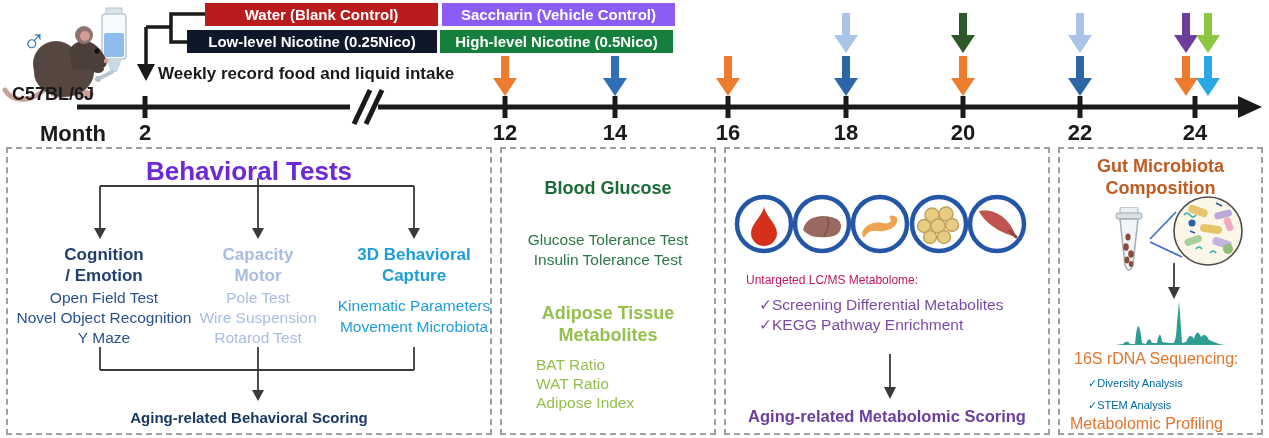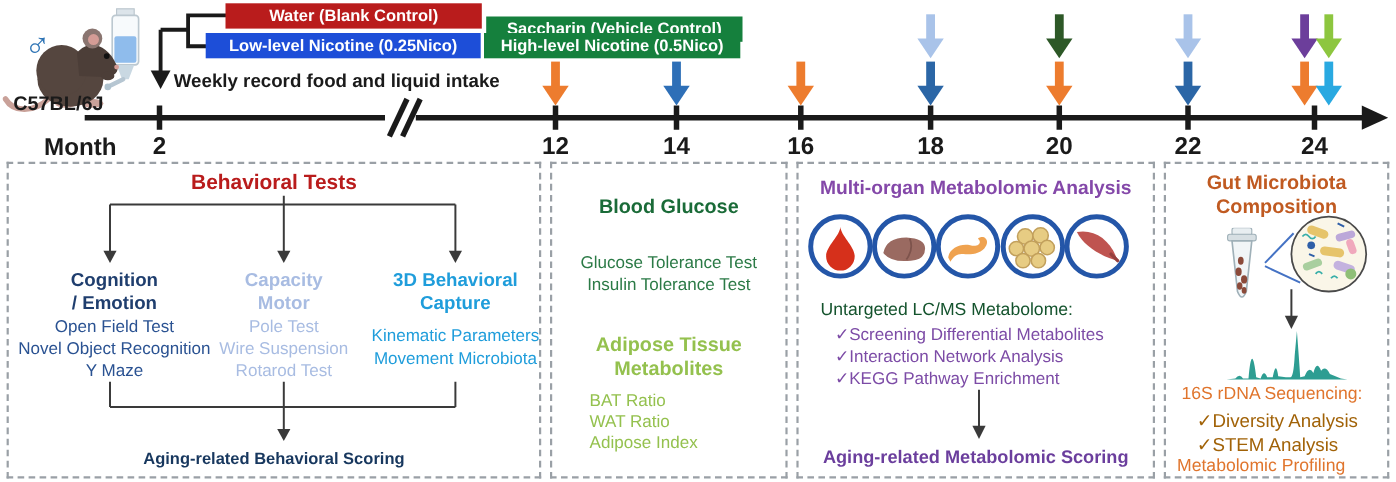--- a/index.html
+++ b/index.html
@@ -77,22 +77,22 @@
     <circle cx="95" cy="45" r="2.6" fill="#111"></circle>
     <circle cx="104" cy="55" r="2.2" fill="#D49C96"></circle>
     <ellipse cx="96" cy="63" rx="6" ry="4" fill="#4C3E38"></ellipse>
   </svg>
 
   <div class="abs b" style="left:22px;top:22px;font-size:32px;color:#2E74B5;">♂</div>
 
   <div class="abs b" style="left:12px;top:84px;font-size:18px;">C57BL/6J</div>
 
   <div class="lg" style="left:205px;top:3px;width:233px;background:#b91c1c;">Water (Blank Control)</div>
-  <div class="lg" style="left:187px;top:30px;width:250px;background:#1d4ed8;">Low-level Nicotine (0.25Nico)</div>
-  <div class="lg" style="left:442px;top:15px;width:233px;background:#15803d;">Saccharin (Vehicle Control)</div>
+  <div class="lg" style="left:187px;top:30px;width:250px;background:#0f172a;">Low-level Nicotine (0.25Nico)</div>
+  <div class="lg" style="left:442px;top:3px;width:233px;background:#8b5cf6;">Saccharin (Vehicle Control)</div>
   <div class="lg" style="left:440px;top:30px;width:233px;background:#15803d;">High-level Nicotine (0.5Nico)</div>
 
   <div class="abs b" style="left:158px;top:64px;font-size:17px;">Weekly record food and liquid intake</div>
 
   <span class="tl-arrow c-orange" style="left:493px;top:56px;"></span>
   <span class="tl-arrow c-blue" style="left:603px;top:56px;"></span>
   <span class="tl-arrow c-orange" style="left:716px;top:56px;"></span>
   <span class="tl-arrow c-lblue" style="left:834px;top:13px;"></span>
   <span class="tl-arrow c-sblue" style="left:834px;top:56px;"></span>
   <span class="tl-arrow c-dgreen" style="left:951px;top:13px;"></span>
@@ -108,21 +108,21 @@
   <div class="abs m2 ctr" style="left:125px;top:120px;width:40px;">2</div>
   <div class="abs m2 ctr" style="left:485px;top:120px;width:40px;">12</div>
   <div class="abs m2 ctr" style="left:595px;top:120px;width:40px;">14</div>
   <div class="abs m2 ctr" style="left:708px;top:120px;width:40px;">16</div>
   <div class="abs m2 ctr" style="left:826px;top:120px;width:40px;">18</div>
   <div class="abs m2 ctr" style="left:943px;top:120px;width:40px;">20</div>
   <div class="abs m2 ctr" style="left:1060px;top:120px;width:40px;">22</div>
   <div class="abs m2 ctr" style="left:1175px;top:120px;width:40px;">24</div>
 
   <div class="panel" style="left:6px;width:486px;">
-    <div class="abs b ctr" style="left:0;top:7px;width:100%;font-size:19px;color:#b91c1c;">Behavioral Tests</div>
+    <div class="abs b ctr" style="left:0;top:7px;width:100%;font-size:26px;color:#6d28d9;">Behavioral Tests</div>
 
     <svg class="abs" style="left:0;top:0;" width="482" height="284" viewBox="0 0 482 284">
       <g stroke="#3a3a3a" stroke-width="1.8" fill="none">
         <line x1="250" y1="29" x2="250" y2="37"></line>
         <polyline points="92,37 406,37"></polyline>
         <line x1="92" y1="37" x2="92" y2="80"></line>
         <line x1="250" y1="37" x2="250" y2="80"></line>
         <line x1="406" y1="37" x2="406" y2="80"></line>
         <line x1="92" y1="198" x2="92" y2="221"></line>
         <line x1="250" y1="198" x2="250" y2="221"></line>
@@ -183,21 +183,20 @@
       <div>Metabolites</div>
     </div>
     <div class="abs" style="left:34px;top:206px;font-size:15.5px;line-height:19px;color:#94C14E;">
       <div class="itm">BAT Ratio</div>
       <div class="itm">WAT Ratio</div>
       <div class="itm">Adipose Index</div>
     </div>
   </div>
 
   <div class="panel" style="left:724px;width:326px;">
-    <div class="abs b ctr" style="left:0;top:11px;width:100%;font-size:17.5px;color:#8448A9;">Multi-organ Metabolomic Analysis</div>
 
     <svg class="abs" style="left:7px;top:44px;" width="62" height="62" viewBox="0 0 62 62">
       <circle cx="31" cy="31" r="27" fill="#fff" stroke="#2456A8" stroke-width="4.5"></circle>
       <path d="M31 13 C 31 21, 18 31, 18 40 a13 13 0 0 0 26 0 C 44 31, 31 21, 31 13 Z" fill="#D6301B"></path>
     </svg>
     <svg class="abs" style="left:65px;top:44px;" width="62" height="62" viewBox="0 0 62 62">
       <circle cx="31" cy="31" r="27" fill="#fff" stroke="#2456A8" stroke-width="4.5"></circle>
       <path d="M12 37 Q 15 23, 33 23 Q 50 24, 50 33 Q 50 43, 37 44 Q 19 46, 12 37 Z" fill="#9A6A61"></path>
       <path d="M36 24 Q 40 33, 33 43" stroke="#7D534C" stroke-width="1.6" fill="none"></path>
     </svg>
@@ -216,24 +215,23 @@
           <circle cx="22" cy="44" r="6.5"></circle>
         <circle cx="36" cy="44" r="6.5"></circle>
       </g>
     </svg>
     <svg class="abs" style="left:240px;top:44px;" width="62" height="62" viewBox="0 0 62 62">
       <circle cx="31" cy="31" r="27" fill="#fff" stroke="#2456A8" stroke-width="4.5"></circle>
       <path d="M13 18 C 30 15, 44 26, 50 44 C 37 41, 19 31, 13 18 Z" fill="#BF5450"></path>
       <path d="M44 38 L50 44" stroke="#96403E" stroke-width="3" stroke-linecap="round"></path>
     </svg>
 
-    <div class="abs" style="left:20px;top:124px;font-size:16px;color:#14532d;">Untargeted LC/MS Metabolome:</div>
+    <div class="abs" style="left:20px;top:124px;font-size:12px;color:#be185d;">Untargeted LC/MS Metabolome:</div>
     <div class="abs" style="left:33px;top:146px;font-size:15.5px;line-height:20px;color:#7C4BA6;">
       <div class="itm">✓Screening Differential Metabolites</div>
-      <div class="itm">✓Interaction Network Analysis</div>
       <div class="itm">✓KEGG Pathway Enrichment</div>
     </div>
 
     <svg class="abs" style="left:154px;top:205px;" width="20" height="50" viewBox="0 0 20 50">
       <line x1="10" y1="0" x2="10" y2="34" stroke="#3a3a3a" stroke-width="1.8"></line>
       <polygon points="4,33 16,33 10,45" fill="#3a3a3a"></polygon>
     </svg>
 
     <div class="abs b ctr" style="left:0;top:258px;width:100%;font-size:16.5px;color:#6B3E9D;">Aging-related Metabolomic Scoring</div>
   </div>
@@ -283,20 +281,20 @@
     <svg class="abs" style="left:104px;top:112px;" width="20" height="40" viewBox="0 0 20 40">
       <line x1="10" y1="2" x2="10" y2="27" stroke="#3a3a3a" stroke-width="1.8"></line>
       <polygon points="4,26 16,26 10,38" fill="#3a3a3a"></polygon>
     </svg>
 
     <svg class="abs" style="left:55px;top:150px;" width="124" height="48" viewBox="0 0 124 48">
       <path d="M0 46 L8 45 Q12 40 15 45 L20 45 Q23 10 27 44 L31 45 Q34 36 37 44 L42 44 Q45 28 47 43 L54 44 L58 44 Q61 44 62 24 L64 2 Q66 28 67 44 L71 43 Q75 33 79 40 Q82 28 86 38 Q90 33 94 41 L99 43 L104 45 L110 46 Z" fill="#2D9D92"></path>
     </svg>
 
     <div class="abs" style="left:14px;top:201px;font-size:16px;color:#E0752D;">16S rDNA Sequencing:</div>
-    <div class="abs" style="left:28px;top:223px;font-size:17px;line-height:22px;color:#a16207;">
+    <div class="abs" style="left:28px;top:223px;font-size:11px;line-height:22px;color:#0369a1;">
       <div class="itm">✓Diversity Analysis</div>
       <div class="itm">✓STEM Analysis</div>
     </div>
     <div class="abs" style="left:10px;top:266px;font-size:16px;color:#E0752D;">Metabolomic Profiling</div>
   </div>
 
 </div>
 
 </body></html>

